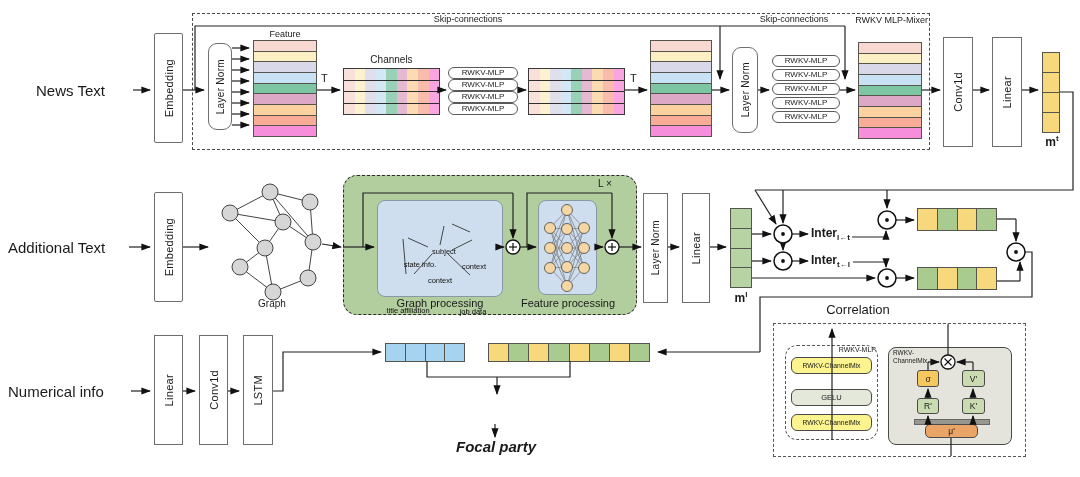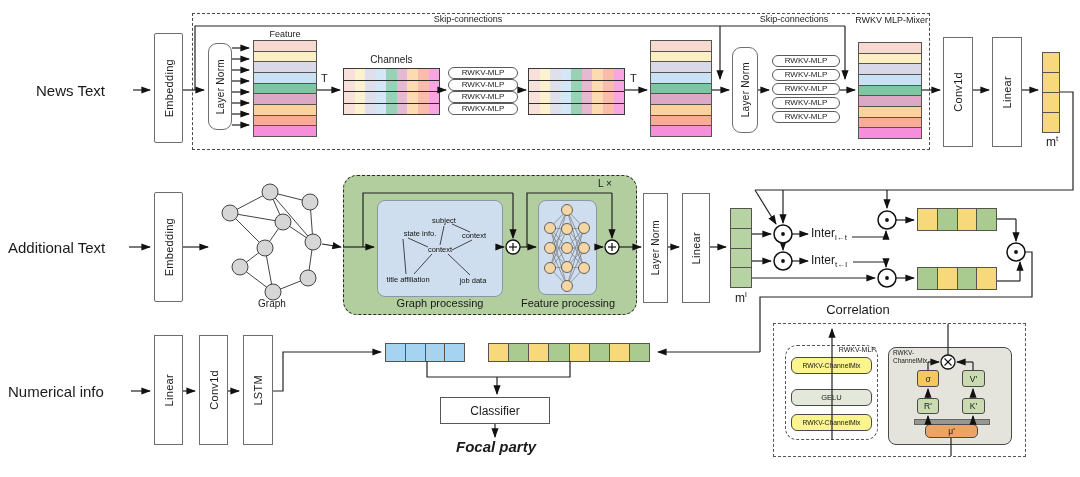--- a/index.html
+++ b/index.html
@@ -24,22 +24,22 @@
   .hstack .c:first-child{border-left:none;}
   .patch{position:absolute;display:flex;flex-direction:column;border:1px solid #3a3a3a;
          z-index:2;box-sizing:border-box;}
   .patch .prow{flex:1 1 0;display:flex;flex-direction:row;border-top:1.4px solid #2e2e2e;}
   .patch .prow:first-child{border-top:none;}
   .patch .prow .c{flex:1 1 0;opacity:.8;}
   .mlpbox{position:absolute;display:flex;flex-direction:column;justify-content:space-between;z-index:2;}
   .mlpbox .mlp{background:#fff;border:1px solid #5a5a5a;border-radius:6px;text-align:center;
                font-size:8px;line-height:10px;color:#222;}
   svg.overlay{position:absolute;left:0;top:0;z-index:3;}
-  .gp-word{position:absolute;z-index:4;font-size:7.5px;transform:translateX(-50%);color:#111;}
-  .subsup{font-size:12px;}
+  .gp-word{position:absolute;z-index:4;font-size:7.5px;transform:translateX(-50%);color:#111;margin-top:31px;}
+  .subsup{font-size:12px;font-weight:bold;}
   .subsup sub,.subsup sup{font-size:8px;}
   .smallbox{position:absolute;display:flex;align-items:center;justify-content:center;
             border:1px solid #4a4a4a;z-index:2;box-sizing:border-box;font-size:8.5px;}
 </style>
 </head>
 <body>
 
 <div id="canvas">
 
   <div class="lbl" style="left:36px;top:82px;font-size:15px;">News Text</div>
@@ -310,23 +310,20 @@
       <div class="c" style="background: rgb(247, 216, 125);"></div>
       <div class="c" style="background: rgb(169, 203, 143);"></div>
       <div class="c" style="background: rgb(247, 216, 125);"></div>
       <div class="c" style="background: rgb(169, 203, 143);"></div>
       <div class="c" style="background: rgb(247, 216, 125);"></div>
       <div class="c" style="background: rgb(169, 203, 143);"></div>
       <div class="c" style="background: rgb(247, 216, 125);"></div>
       <div class="c" style="background: rgb(169, 203, 143);"></div>
     </div>
 
-  <div class="box" style="left:440px;top:397px;width:110px;height:27px;border-color:#555;">
-    <span style="font-size:12px;">Classifier</span>
-  </div>
   <div class="lbl" style="left:440px;top:438px;width:112px;text-align:center;font-size:15px;font-weight:bold;font-style:italic;">Focal party</div>
 
   <div class="lbl" style="left:813px;top:302px;width:90px;text-align:center;font-size:13px;">Correlation</div>
   <div class="dashedbox" style="left:773px;top:323px;width:253px;height:134px;border-color:#555;"></div>
 
   <div class="dashedbox" style="left:785px;top:345px;width:93px;height:95px;border-radius:12px;border-width:1.2px;border-color:#555;"></div>
   <div class="lbl" style="left:808px;top:346px;width:68px;text-align:right;font-size:7px;">RWKV-MLP</div>
 
   <div class="smallbox" style="left: 791px; top: 357px; width: 81px; height: 17px; border-radius: 6px; font-size: 6.8px; background: rgb(251, 244, 143);">
     <span>RWKV-ChannelMix</span>

